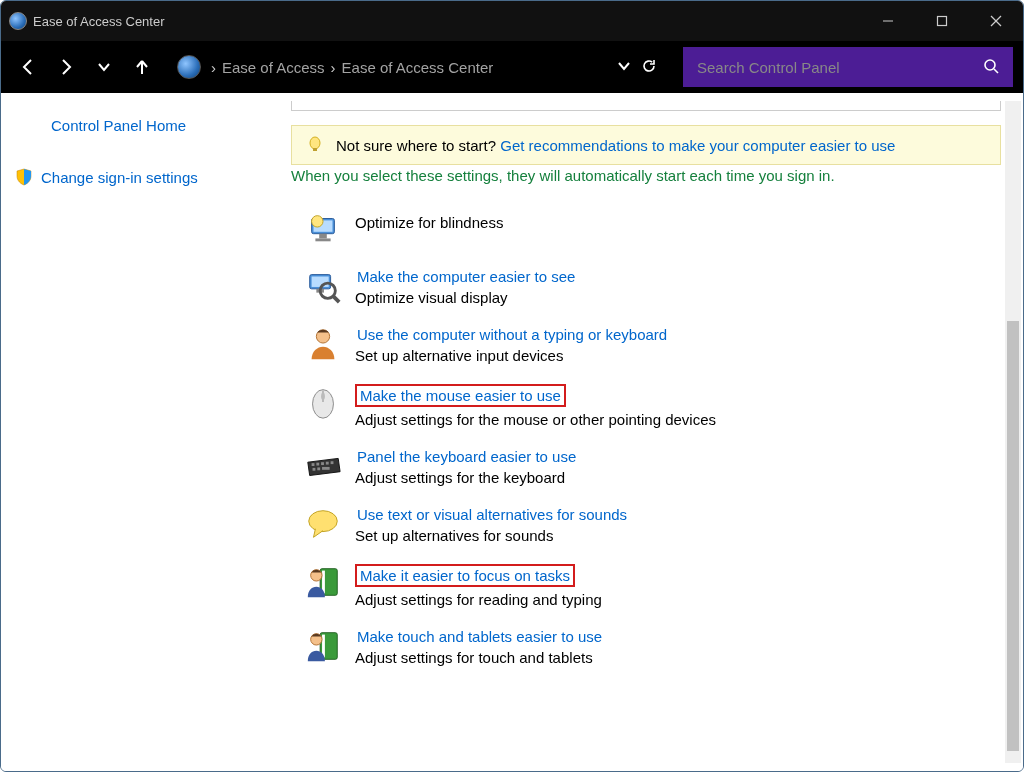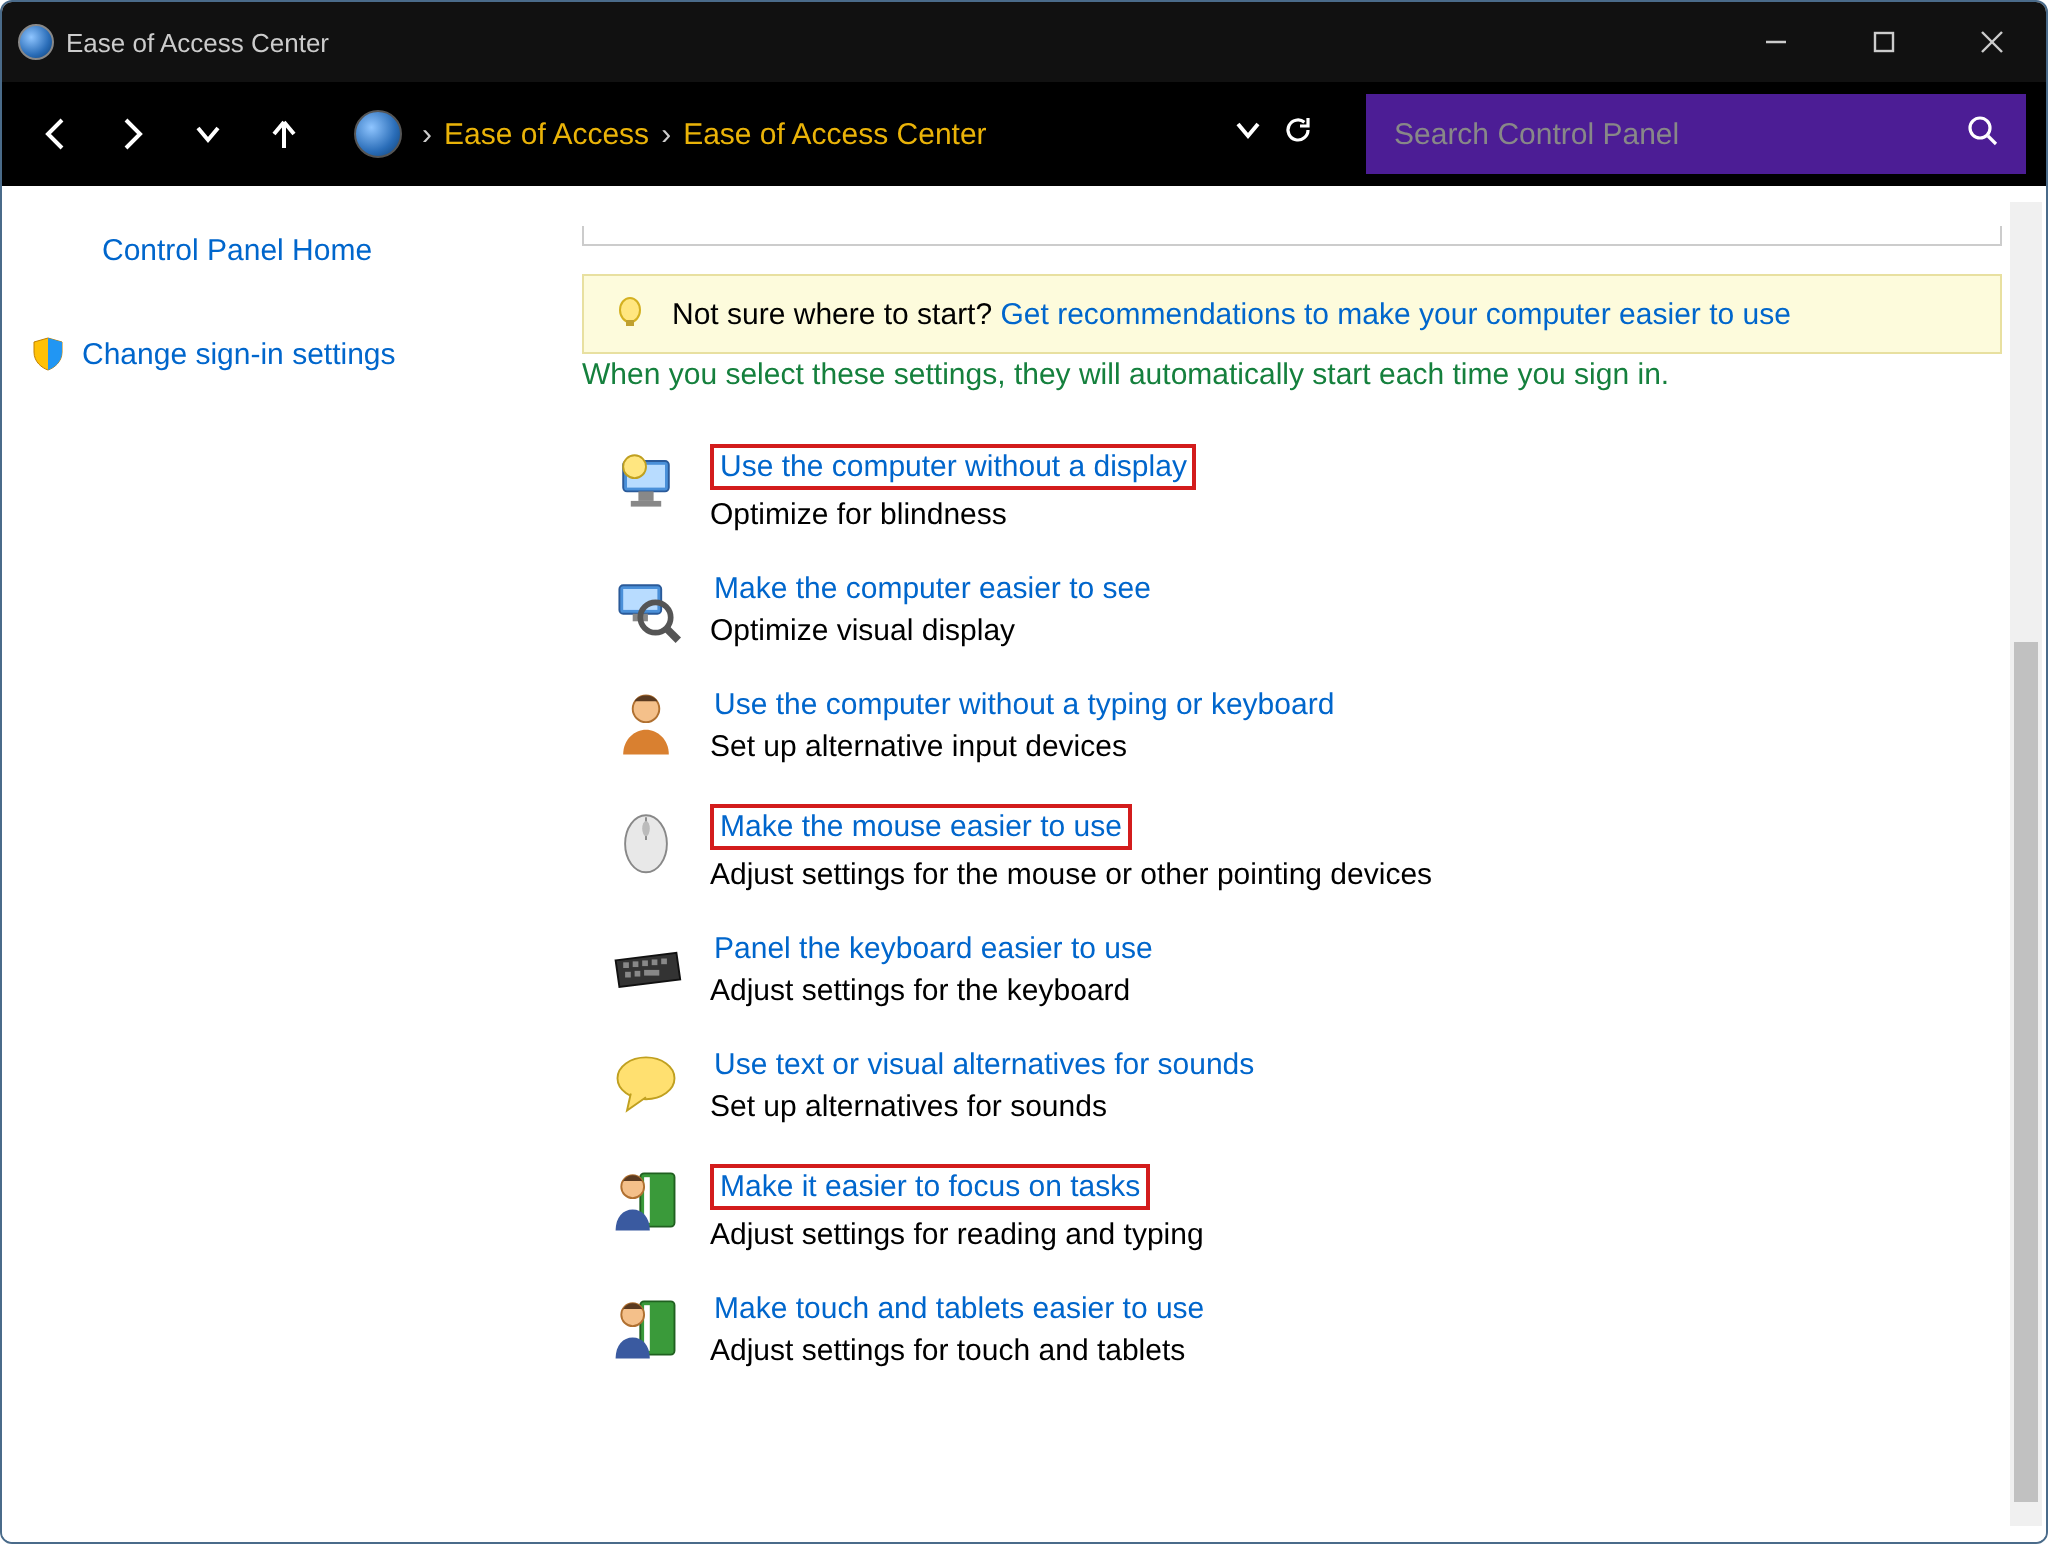--- a/index.html
+++ b/index.html
@@ -65,21 +65,21 @@
   flex: 1;
   height: 40px;
   background: #000;
   display: flex;
   align-items: center;
   font-size: 15px;
   color: #ffffff;
   gap: 6px;
   padding: 0 6px;
 }
-.addressbar .crumb { color: #eab308; }
+.addressbar .crumb { color: #a3a3a3; }
 .addressbar .sep { color: #cccccc; }
 .addr-controls {
   display: flex; align-items: center; gap: 10px;
   padding: 0 16px;
 }
 .searchbox {
   width: 330px; height: 40px;
   background: #4c1d95;
   display: flex; align-items: center;
   padding: 0 14px;
@@ -106,21 +106,21 @@
   font-size: 15px;
 }
 .side-link.indent { margin-left: 36px; }
 .shield-icon {
   width: 18px; height: 18px;
   display: inline-block;
 }
 .main {
   flex: 1;
   position: relative;
-  padding: 20px 22px 0 10px;
+  padding: 8px 22px 0 10px;
   overflow: hidden;
 }
 .topbox-empty {
   height: 10px;
   border: 1px solid #cccccc;
   border-top: none;
   margin-bottom: 14px;
 }
 .hint-bar {
   background: #fdfbdc;
@@ -306,21 +306,21 @@
         <div class="setting-item">
           <div class="setting-icon">
             <svg viewBox="0 0 40 40">
               <rect x="8" y="10" width="24" height="16" rx="2" fill="#4a90d9" stroke="#2a5a99"></rect>
               <rect x="10" y="12" width="20" height="12" fill="#b8dcff"></rect>
               <rect x="16" y="26" width="8" height="5" fill="#888"></rect>
               <rect x="12" y="31" width="16" height="3" fill="#888"></rect>
               <circle cx="14" cy="13" r="6" fill="#ffe680" stroke="#c0a020"></circle>
             </svg>
           </div>
-          <div class="setting-text"><a class="setting-link boxed">Use the computer without a display</a><div class="setting-desc">Optimize for blindness</div></div>
+          <div class="setting-text"><div class="setting-desc">Optimize for blindness</div></div>
         </div>
         <div class="setting-item">
           <div class="setting-icon">
             <svg viewBox="0 0 40 40">
               <rect x="6" y="8" width="22" height="15" rx="2" fill="#4a90d9" stroke="#2a5a99"></rect>
               <rect x="8" y="10" width="18" height="11" fill="#b8dcff"></rect>
               <rect x="13" y="23" width="8" height="4" fill="#888"></rect>
               <circle cx="25" cy="25" r="8" fill="none" stroke="#555" stroke-width="3"></circle>
               <line x1="31" y1="31" x2="37" y2="37" stroke="#555" stroke-width="4"></line>
             </svg>

